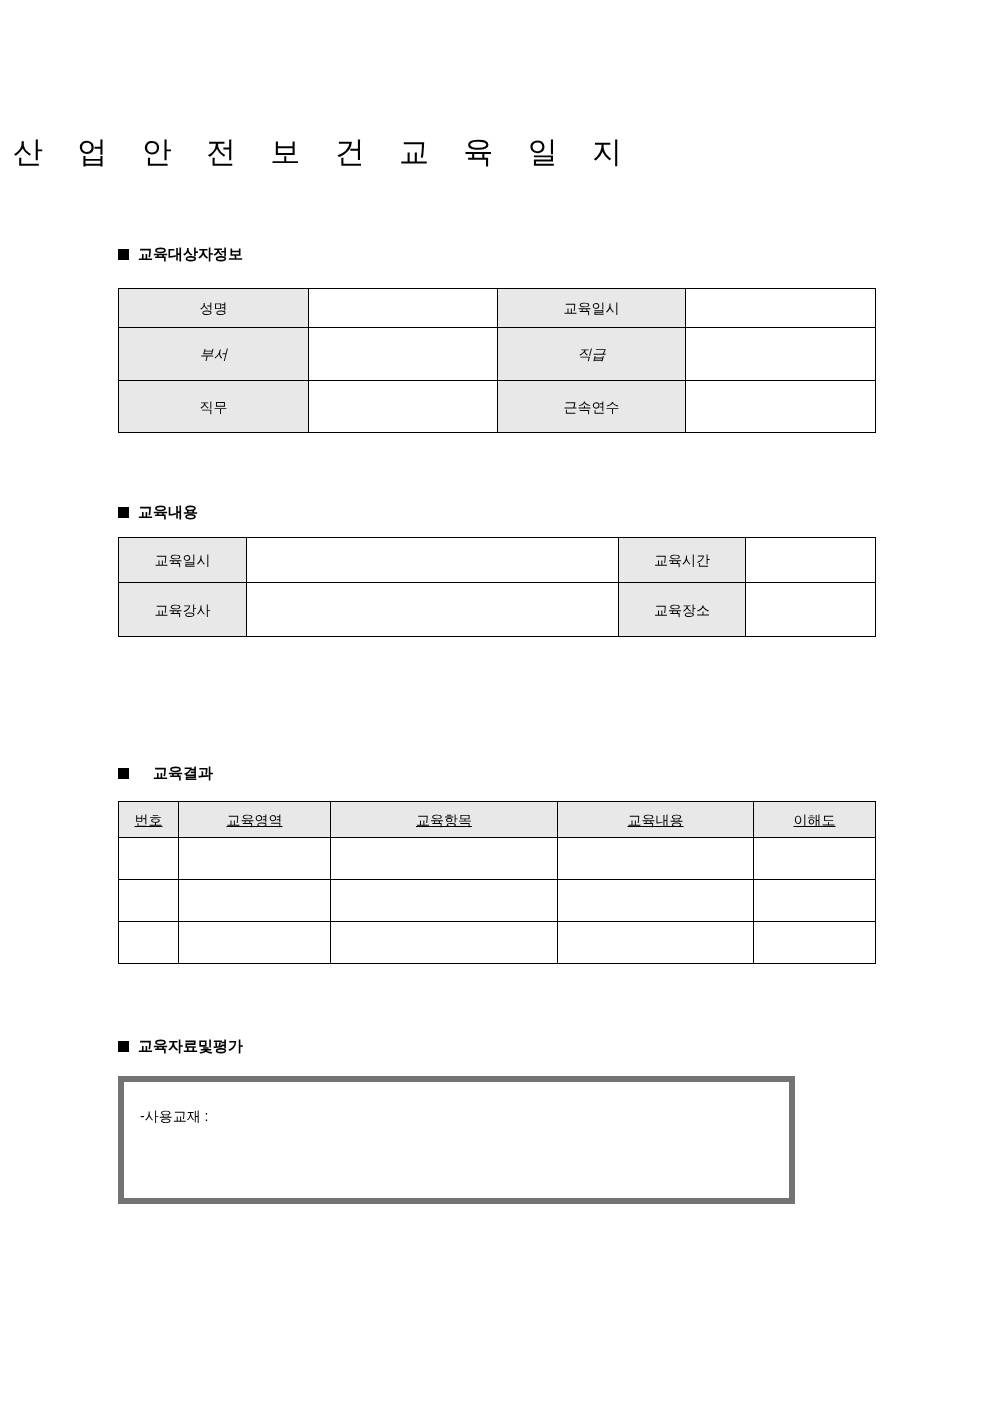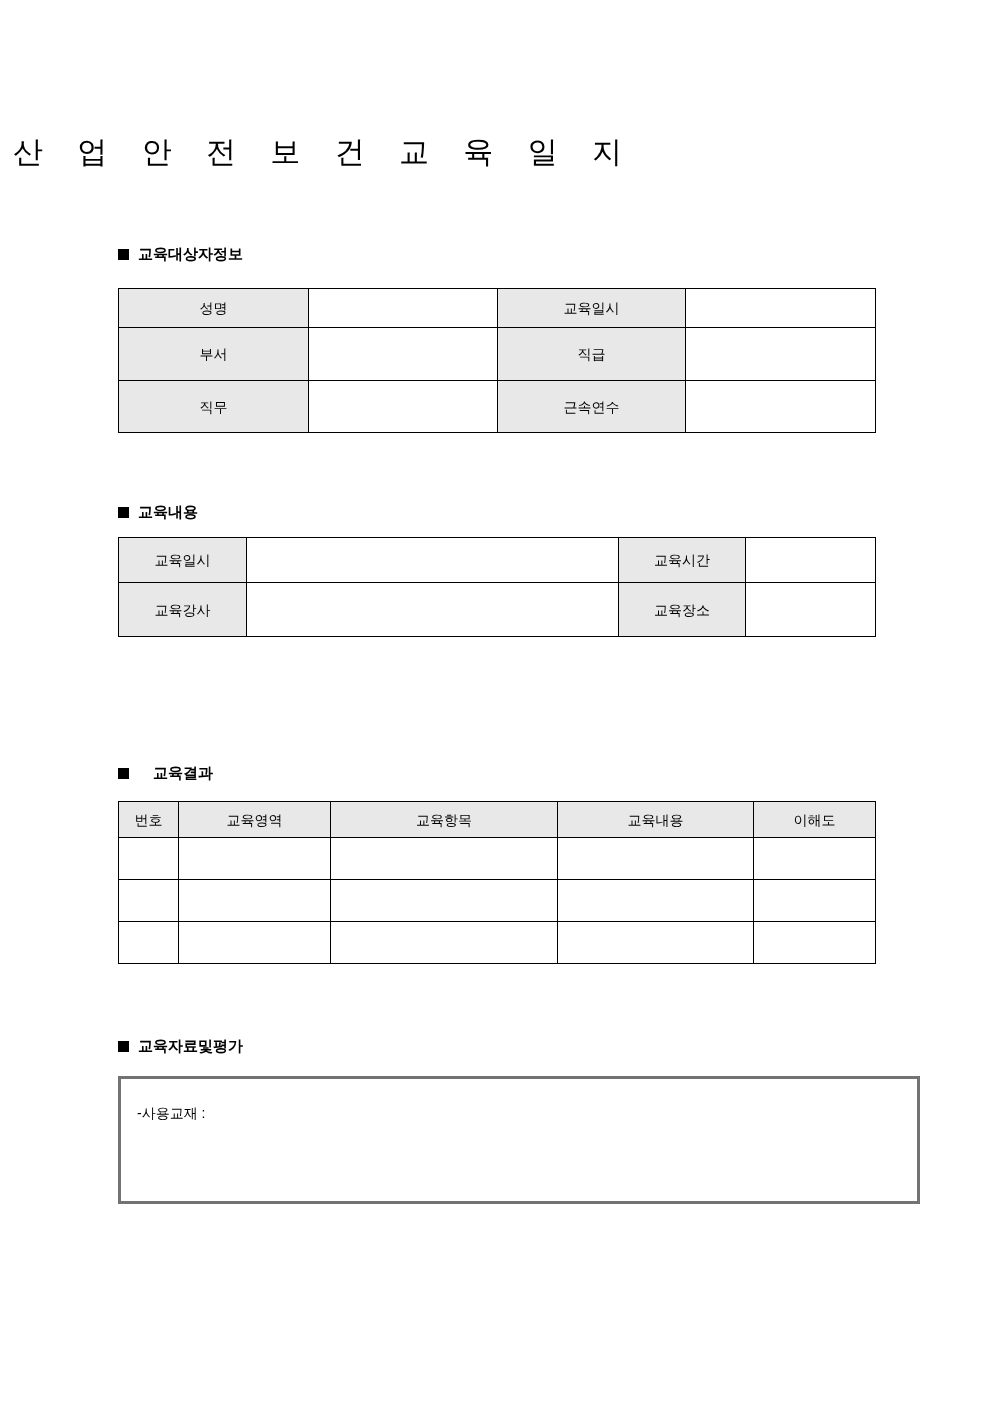--- a/index.html
+++ b/index.html
@@ -92,21 +92,21 @@
   #table-target {
     left: 118px;
     top: 288px;
     width: 757px;
   }
   #table-target col.c1 { width: 190px; }
   #table-target col.c2 { width: 189px; }
   #table-target col.c3 { width: 188px; }
   #table-target col.c4 { width: 190px; }
   #table-target tr.r1 td { height: 38px; }
-  #table-target tr.r2 td { height: 52px; }
+  #table-target tr.r2 td { height: 52px; font-style: italic; }
   #table-target tr.r3 td { height: 51px; }
 
   
   #table-content {
     left: 118px;
     top: 537px;
     width: 757px;
   }
   #table-content col.c1 { width: 128px; }
   #table-content col.c2 { width: 372px; }
@@ -120,31 +120,31 @@
   #table-result {
     left: 118px;
     top: 801px;
     width: 757px;
   }
   #table-result col.c1 { width: 60px; }
   #table-result col.c2 { width: 152px; }
   #table-result col.c3 { width: 227px; }
   #table-result col.c4 { width: 196px; }
   #table-result col.c5 { width: 122px; }
-  #table-result tr.head th { height: 35px; }
+  #table-result tr.head th { height: 35px; text-decoration: underline; }
   #table-result tr.body td { height: 41px; }
 
   
   #material-box {
     position: absolute;
     left: 118px;
     top: 1076px;
-    width: 802px;
+    width: 677px;
     height: 128px;
-    border: 3px solid #737373;
+    border: 6px solid #737373;
     background: #ffffff;
     box-sizing: border-box;
     padding: 19px 0 0 16px;
   }
   #material-box .material-line {
     font-size: 14px;
     line-height: 30px;
     white-space: nowrap;
   }
 </style>

